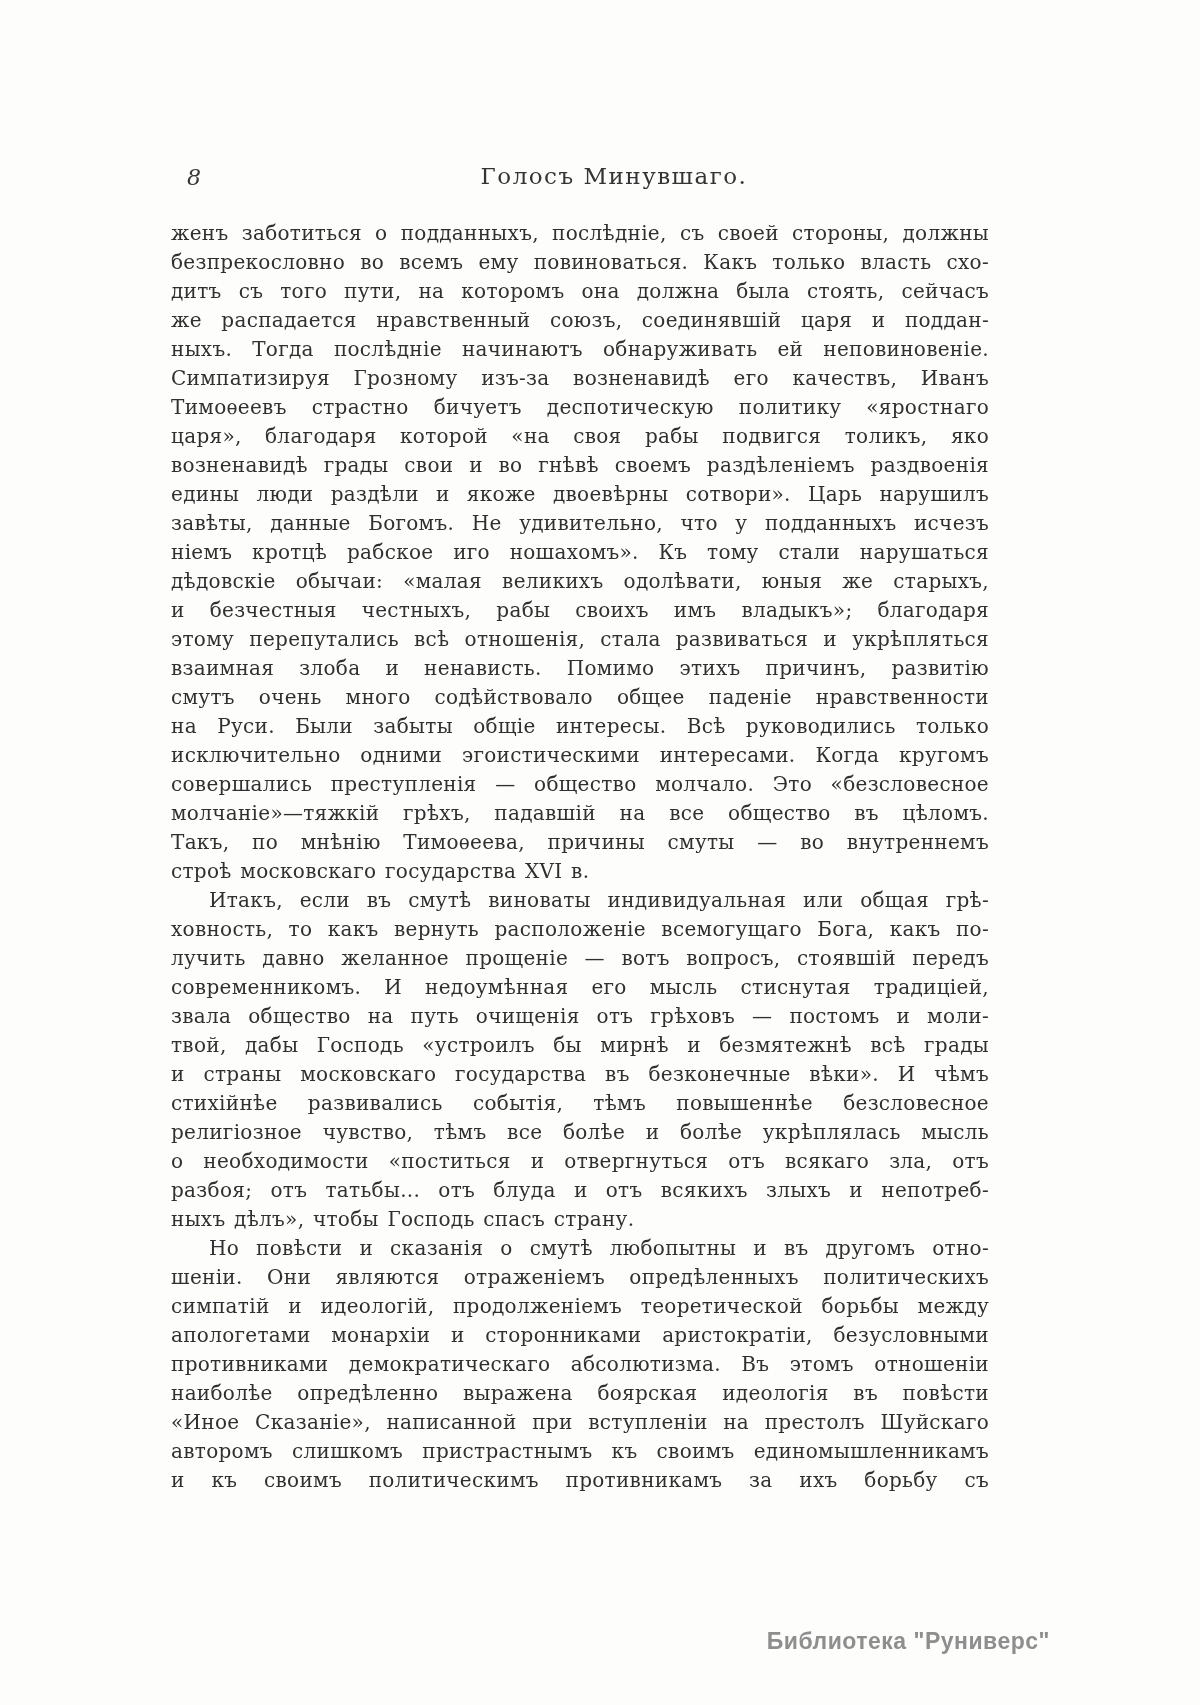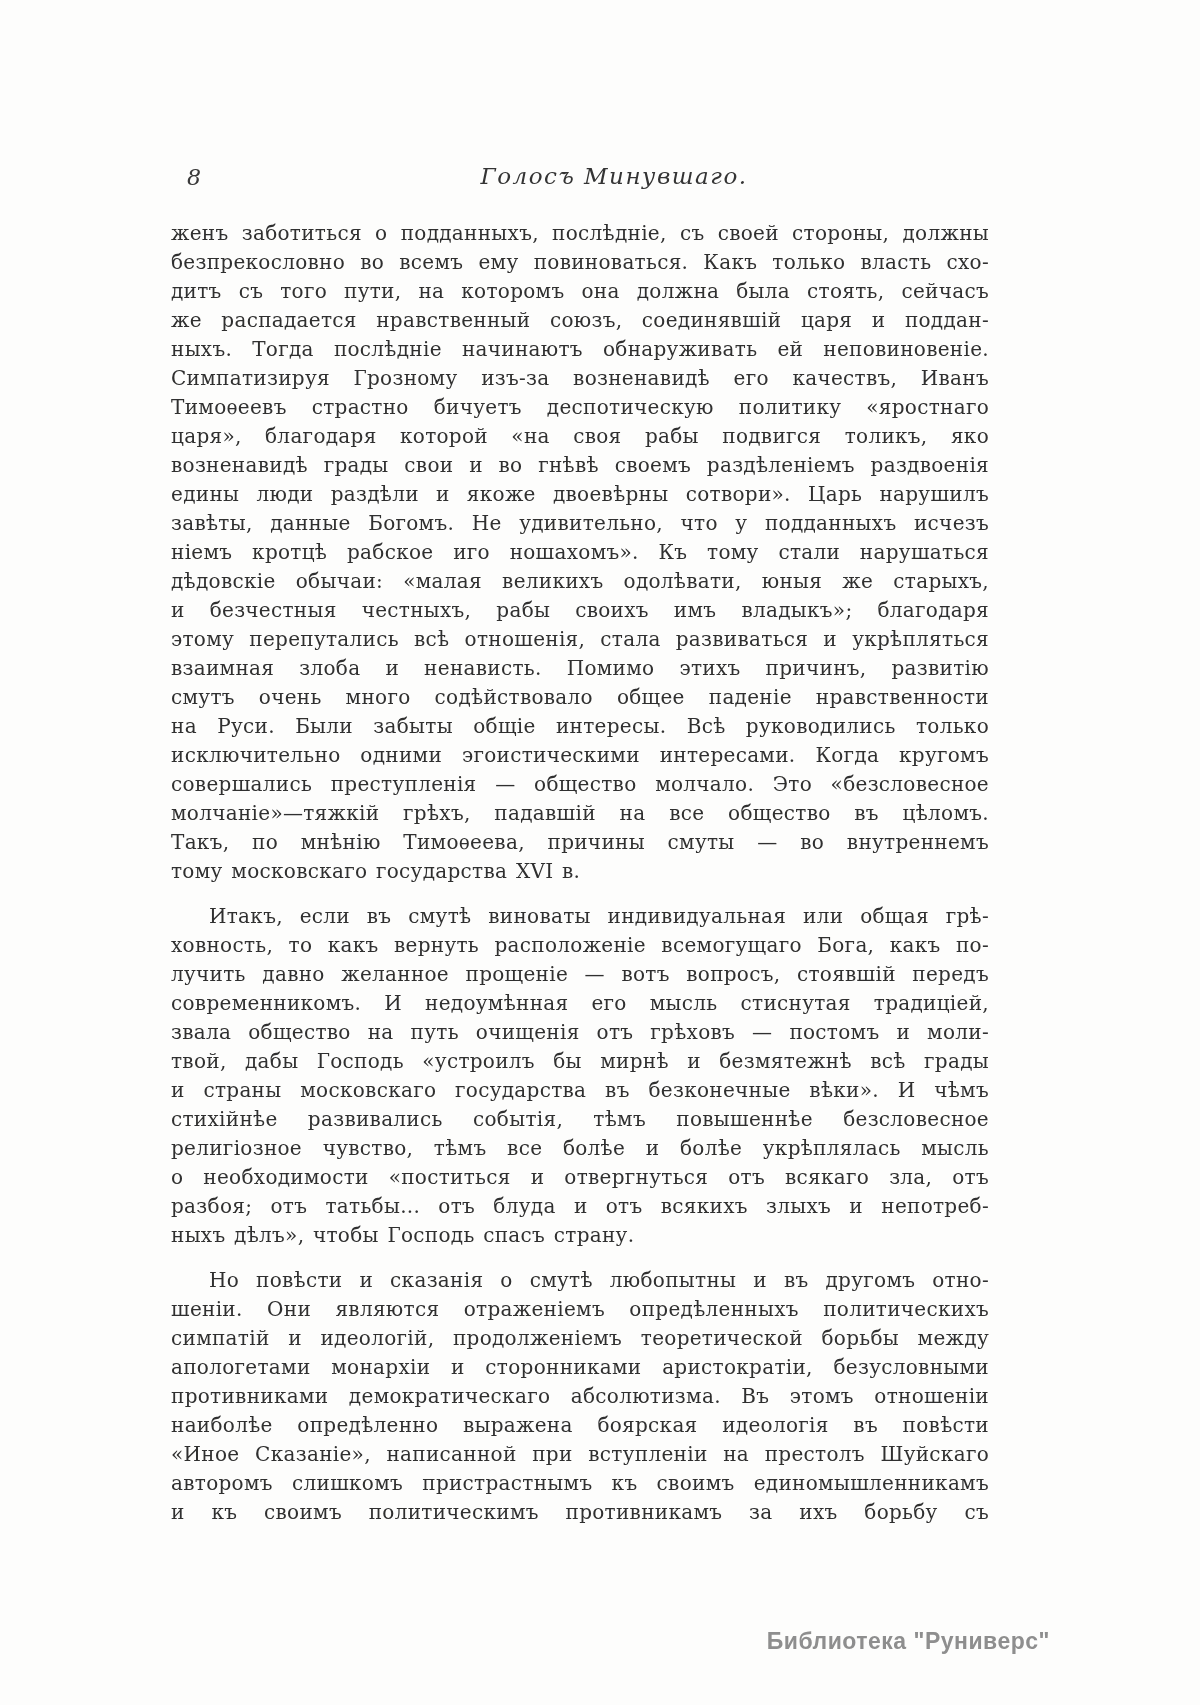--- a/index.html
+++ b/index.html
@@ -30,21 +30,20 @@
     top: 2px;
     font-size: 22px;
     font-style: italic;
     color: #3a3a3a;
   }
   .journal-title {
     display: block;
     text-align: center;
     padding-left: 40px;
     font-size: 23px;
-    font-style: italic;
     letter-spacing: 1.5px;
     color: #343434;
   }
   .body-text {
     position: absolute;
     top: 219px;
     left: 171px;
     width: 818px;
   }
   .paragraph { margin: 0; }
@@ -54,21 +53,20 @@
     font-size: 20px;
     letter-spacing: 0.3px;
     word-spacing: 2px;
     white-space: normal;
     text-align: justify;
     text-align-last: justify;
     color: #303030;
   }
   .line.indent {
     padding-left: 38px;
-    margin-top: 16px;
   }
   .line.par-end {
     text-align: left;
     text-align-last: left;
   }
   .watermark {
     position: absolute;
     top: 1628px;
     right: 150px;
     font-family: "Liberation Sans", "DejaVu Sans", sans-serif;
@@ -105,21 +103,21 @@
         <div class="line">дѣдовскіе обычаи: «малая великихъ одолѣвати, юныя же старыхъ,</div>
         <div class="line">и безчестныя честныхъ, рабы своихъ имъ владыкъ»; благодаря</div>
         <div class="line">этому перепутались всѣ отношенія, стала развиваться и укрѣпляться</div>
         <div class="line">взаимная злоба и ненависть. Помимо этихъ причинъ, развитію</div>
         <div class="line">смутъ очень много содѣйствовало общее паденіе нравственности</div>
         <div class="line">на Руси. Были забыты общіе интересы. Всѣ руководились только</div>
         <div class="line">исключительно одними эгоистическими интересами. Когда кругомъ</div>
         <div class="line">совершались преступленія — общество молчало. Это «безсловесное</div>
         <div class="line">молчаніе»—тяжкій грѣхъ, падавшій на все общество въ цѣломъ.</div>
         <div class="line">Такъ, по мнѣнію Тимоѳеева, причины смуты — во внутреннемъ</div>
-        <div class="line par-end">тому московскаго государства XVI в.</div>
+        <div class="line par-end">строѣ московскаго государства XVI в.</div>
       </div>
       <div class="paragraph">
         <div class="line indent">Итакъ, если въ смутѣ виноваты индивидуальная или общая грѣ-</div>
         <div class="line">ховность, то какъ вернуть расположеніе всемогущаго Бога, какъ по-</div>
         <div class="line">лучить давно желанное прощеніе — вотъ вопросъ, стоявшій передъ</div>
         <div class="line">современникомъ. И недоумѣнная его мысль стиснутая традиціей,</div>
         <div class="line">звала общество на путь очищенія отъ грѣховъ — постомъ и моли-</div>
         <div class="line">твой, дабы Господь «устроилъ бы мирнѣ и безмятежнѣ всѣ грады</div>
         <div class="line">и страны московскаго государства въ безконечные вѣки». И чѣмъ</div>
         <div class="line">стихійнѣе развивались событія, тѣмъ повышеннѣе безсловесное</div>

